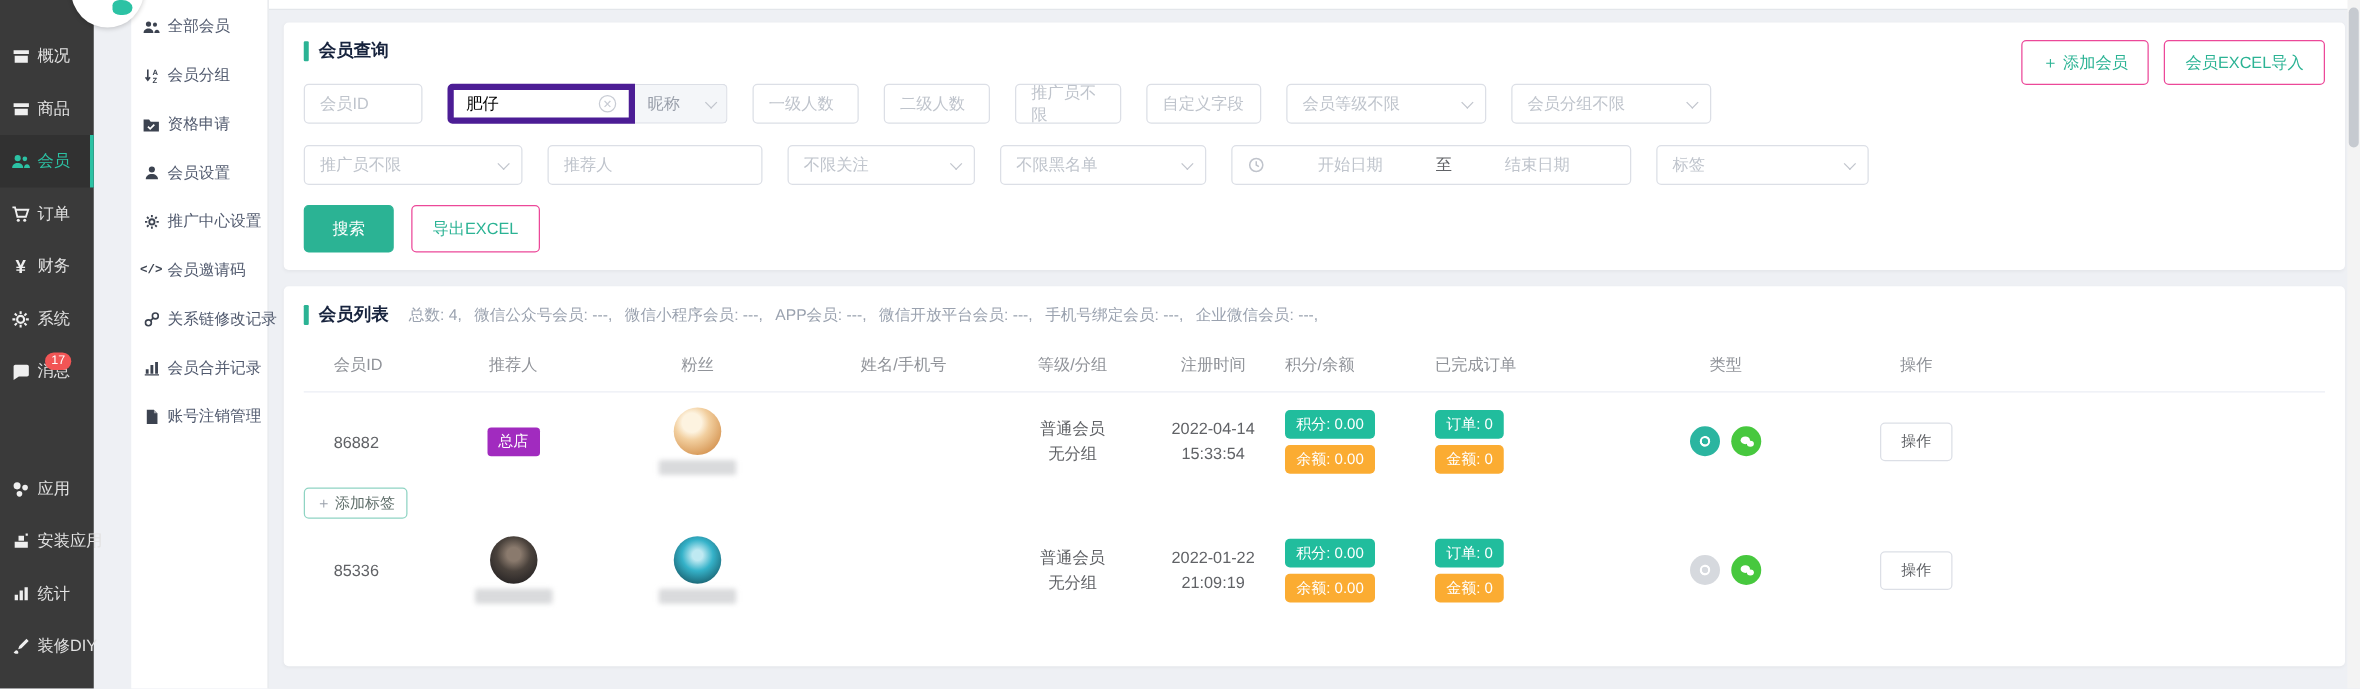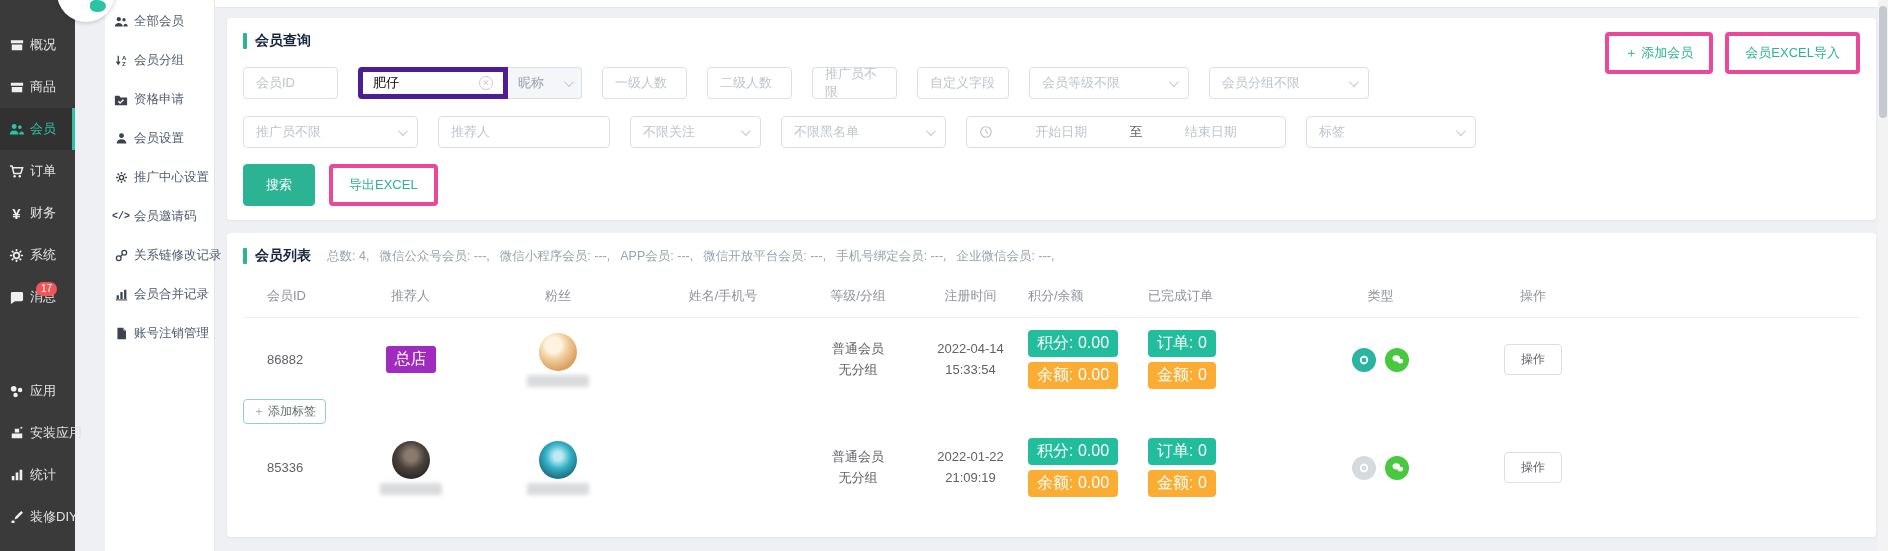--- a/index.html
+++ b/index.html
@@ -28,21 +28,21 @@
   .main { flex:1; padding:0 12px; min-width:0; }
   .topstrip { height:8px; background:#fff; margin:0 -12px 10px; border-bottom:1px solid #e3e6ea; }
   .card { background:#fff; border-radius:4px; box-shadow:0 1px 3px rgba(0,0,0,.04); padding:14px 16px; position:relative; }
   .card.query { margin-bottom:13px; }
   .card.list { height:304px; }
   .card-title { display:flex; align-items:center; gap:8px; }
   .tbar { width:4px; height:16px; background:#2bb394; border-radius:1px; }
   .title-text { font-size:14px; font-weight:bold; color:#17233d; }
   .card-actions { position:absolute; top:14px; right:16px; display:flex; gap:12px; }
   .btn { border-radius:4px; font-size:13px; cursor:pointer; display:inline-flex; align-items:center; justify-content:center; }
-  .btn-outline { border:4px solid #ec4899; color:#2bb394; background:#fff; padding:8px 16px; }
+  .btn-outline { border:1px solid #ec4899; color:#2bb394; background:#fff; padding:8px 16px; }
   .btn-primary { border:1px solid #2bb394; background:#2bb394; color:#fff; padding:9px 22px; }
 
   
   .frow { display:flex; gap:20px; margin-top:17px; align-items:center; }
   .inp { height:32px; border:1px solid #dcdfe6; border-radius:4px; background:#fff; display:flex; align-items:center; padding:0 12px; font-size:13px; color:#bfc4cc; }
   .sel { justify-content:space-between; }
   .chev { width:7px; height:7px; border-right:1.5px solid #c0c4cc; border-bottom:1.5px solid #c0c4cc; transform:rotate(45deg) translateY(-2px); flex-shrink:0; }
   .grp { display:flex; }
   .grp-inp { width:150px; height:32px; border:5px solid #4c1d95; border-radius:4px 0 0 4px; display:flex; align-items:center; justify-content:space-between; padding:0 10px; font-size:13px; color:#000000; background:#fff; }
   .clear-ic { width:14px; height:14px; border:1px solid #c8ccd4; border-radius:50%; color:#c8ccd4; font-size:9px; line-height:12px; text-align:center; }
@@ -64,21 +64,21 @@
   .thead { margin-top:22px; padding-bottom:12px; border-bottom:1px solid #ebeef5; color:#909399; font-size:13px; }
   .th { text-align:center; }
   .th.left { text-align:left; padding-left:24px; }
   .th.lalign { text-align:left; }
   .trow { padding:12px 0 4px; font-size:13px; color:#606266; }
   .cell { display:flex; justify-content:center; align-items:center; }
   .cell.left { justify-content:flex-start; padding-left:24px; }
   .cell.col { flex-direction:column; gap:5px; align-items:flex-start; }
   .two-line { text-align:center; line-height:1.55; }
 
-  .mini-badge { font-size:16px; color:#fff; padding:3px 9px; border-radius:3px; white-space:nowrap; }
+  .mini-badge { font-size:12px; color:#fff; padding:3px 9px; border-radius:3px; white-space:nowrap; }
   .purple { background:#a12bbf; }
   .teal { background:#21bd9d; border-radius:4px; }
   .orange { background:#fbac32; border-radius:4px; }
 
   .avatarbox { display:flex; flex-direction:column; align-items:center; }
   .avatar { width:38px; height:38px; border-radius:50%; }
   .av-cat { background:radial-gradient(circle at 38% 32%, #fdf3e0 0 22%, #f2cf9f 40%, #d99c5c 75%, #b5764f 100%); }
   .av-dark { background:radial-gradient(circle at 50% 38%, #8a7a6d 0 18%, #4a423c 45%, #17161a 100%); }
   .av-teal { background:radial-gradient(circle at 50% 40%, #bfe9f2 0 14%, #35b2c9 42%, #0d3b46 100%); }
   .blurname { width:62px; height:12px; margin-top:4px; border-radius:2px; background:#d9dadc; filter:blur(2px); }
@@ -323,21 +323,21 @@
           <span class="chev"></span>
         </div>
       </div>
 
       <div class="frow">
         <div class="inp sel" style="width:175px;">
           <span>推广员不限</span>
           <span class="chev"></span>
         </div>
         <div class="inp" style="width:172px;">推荐人</div>
-        <div class="inp sel" style="width:131px;">
+        <div class="inp sel" style="width:150px;">
           <span>不限关注</span>
           <span class="chev"></span>
         </div>
         <div class="inp sel" style="width:165px;">
           <span>不限黑名单</span>
           <span class="chev"></span>
         </div>
         <div class="inp daterange">
           <span>
               <svg width="14" height="14" viewBox="0 0 16 16" fill="none" stroke="#c0c4cc" stroke-width="1.4">

